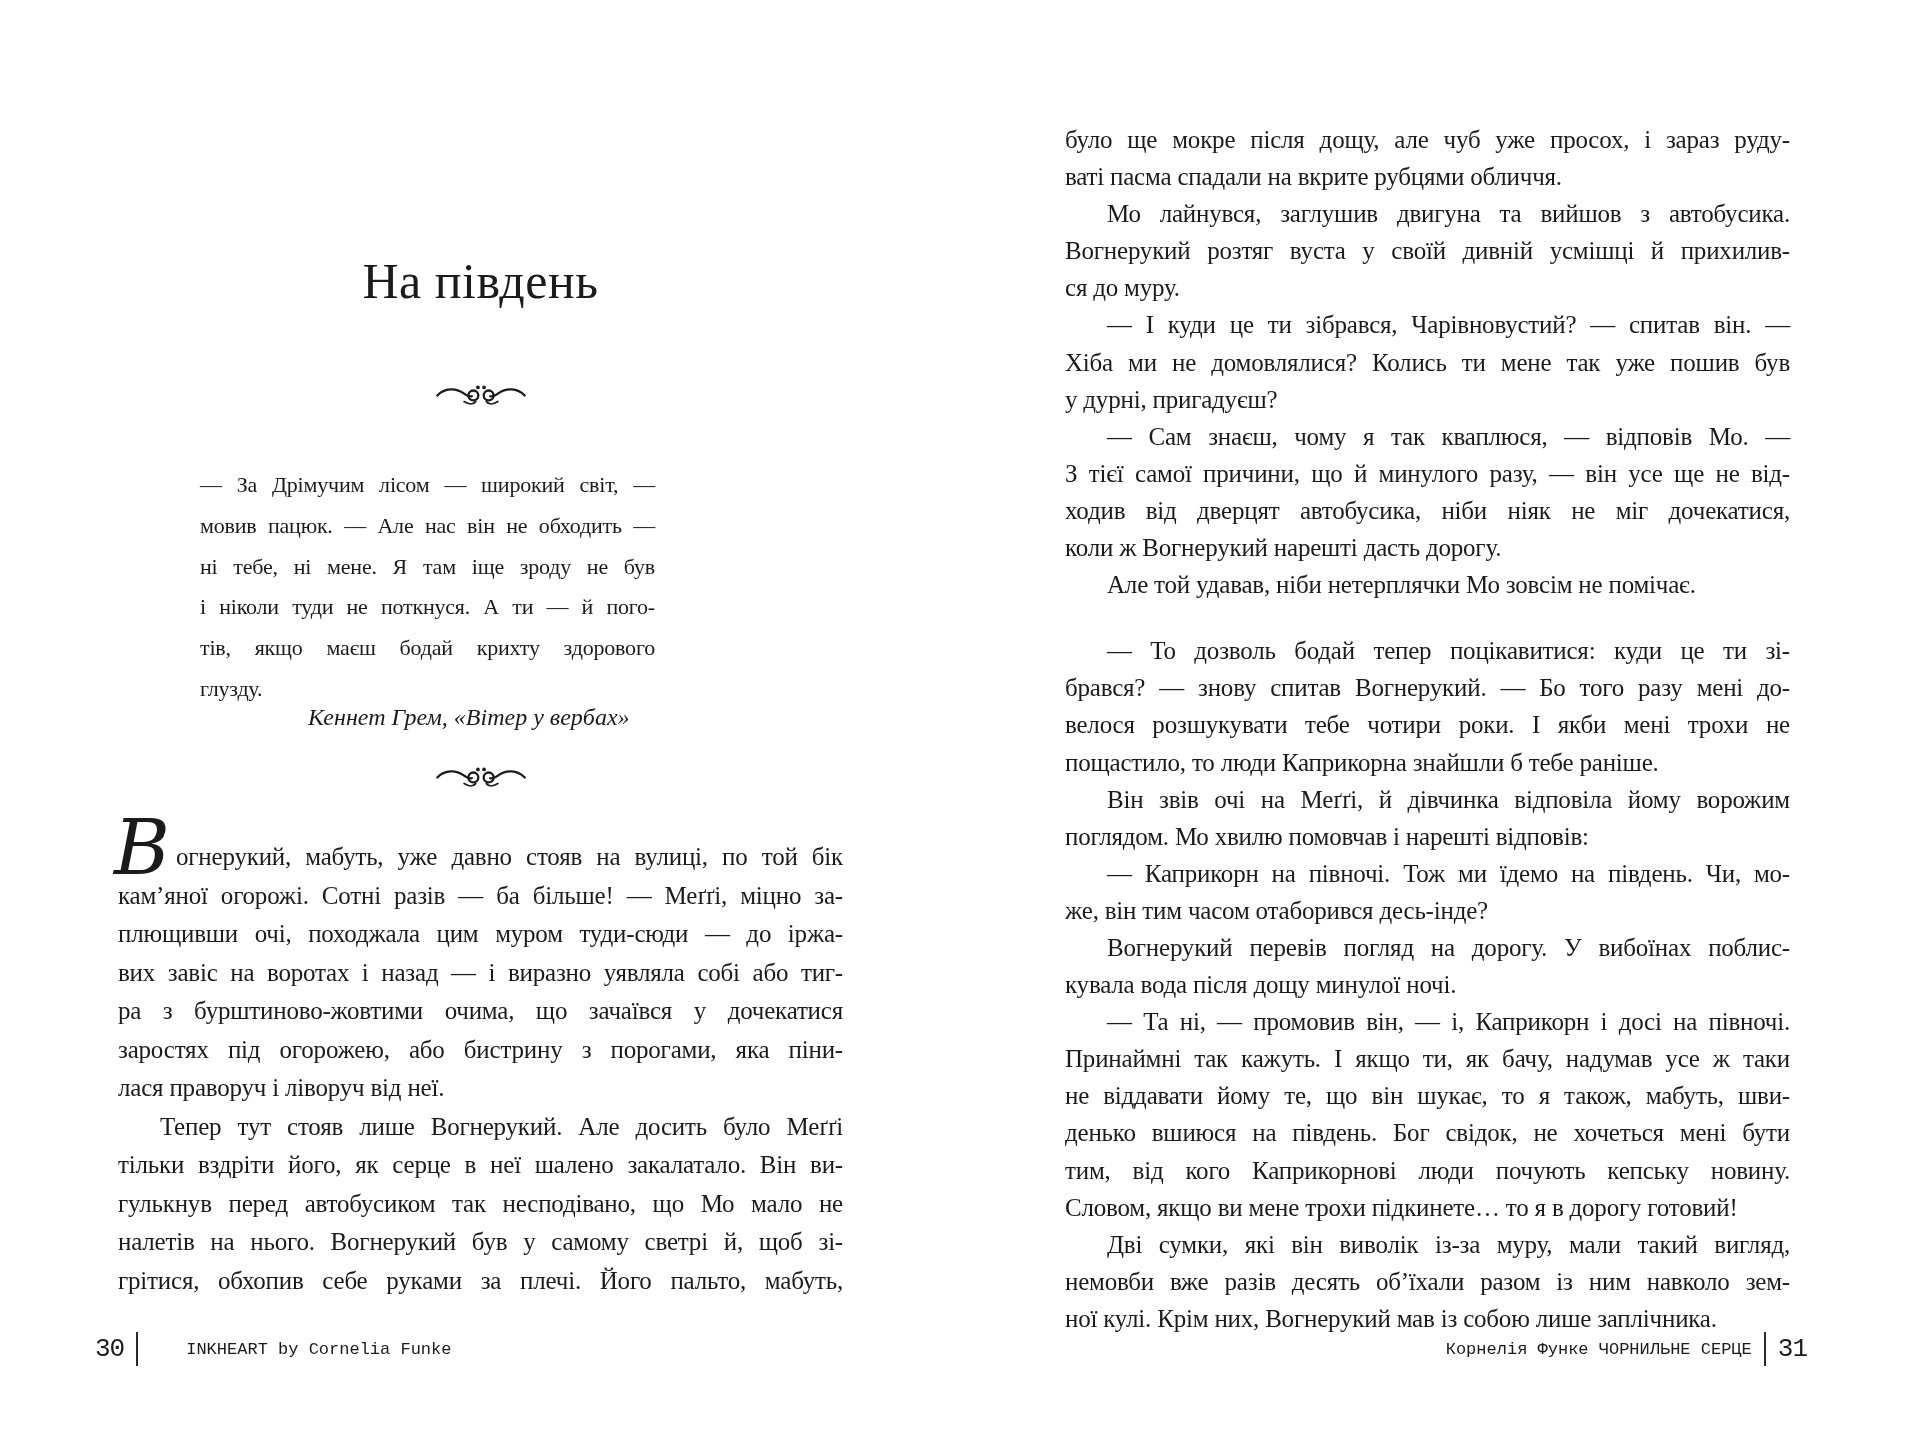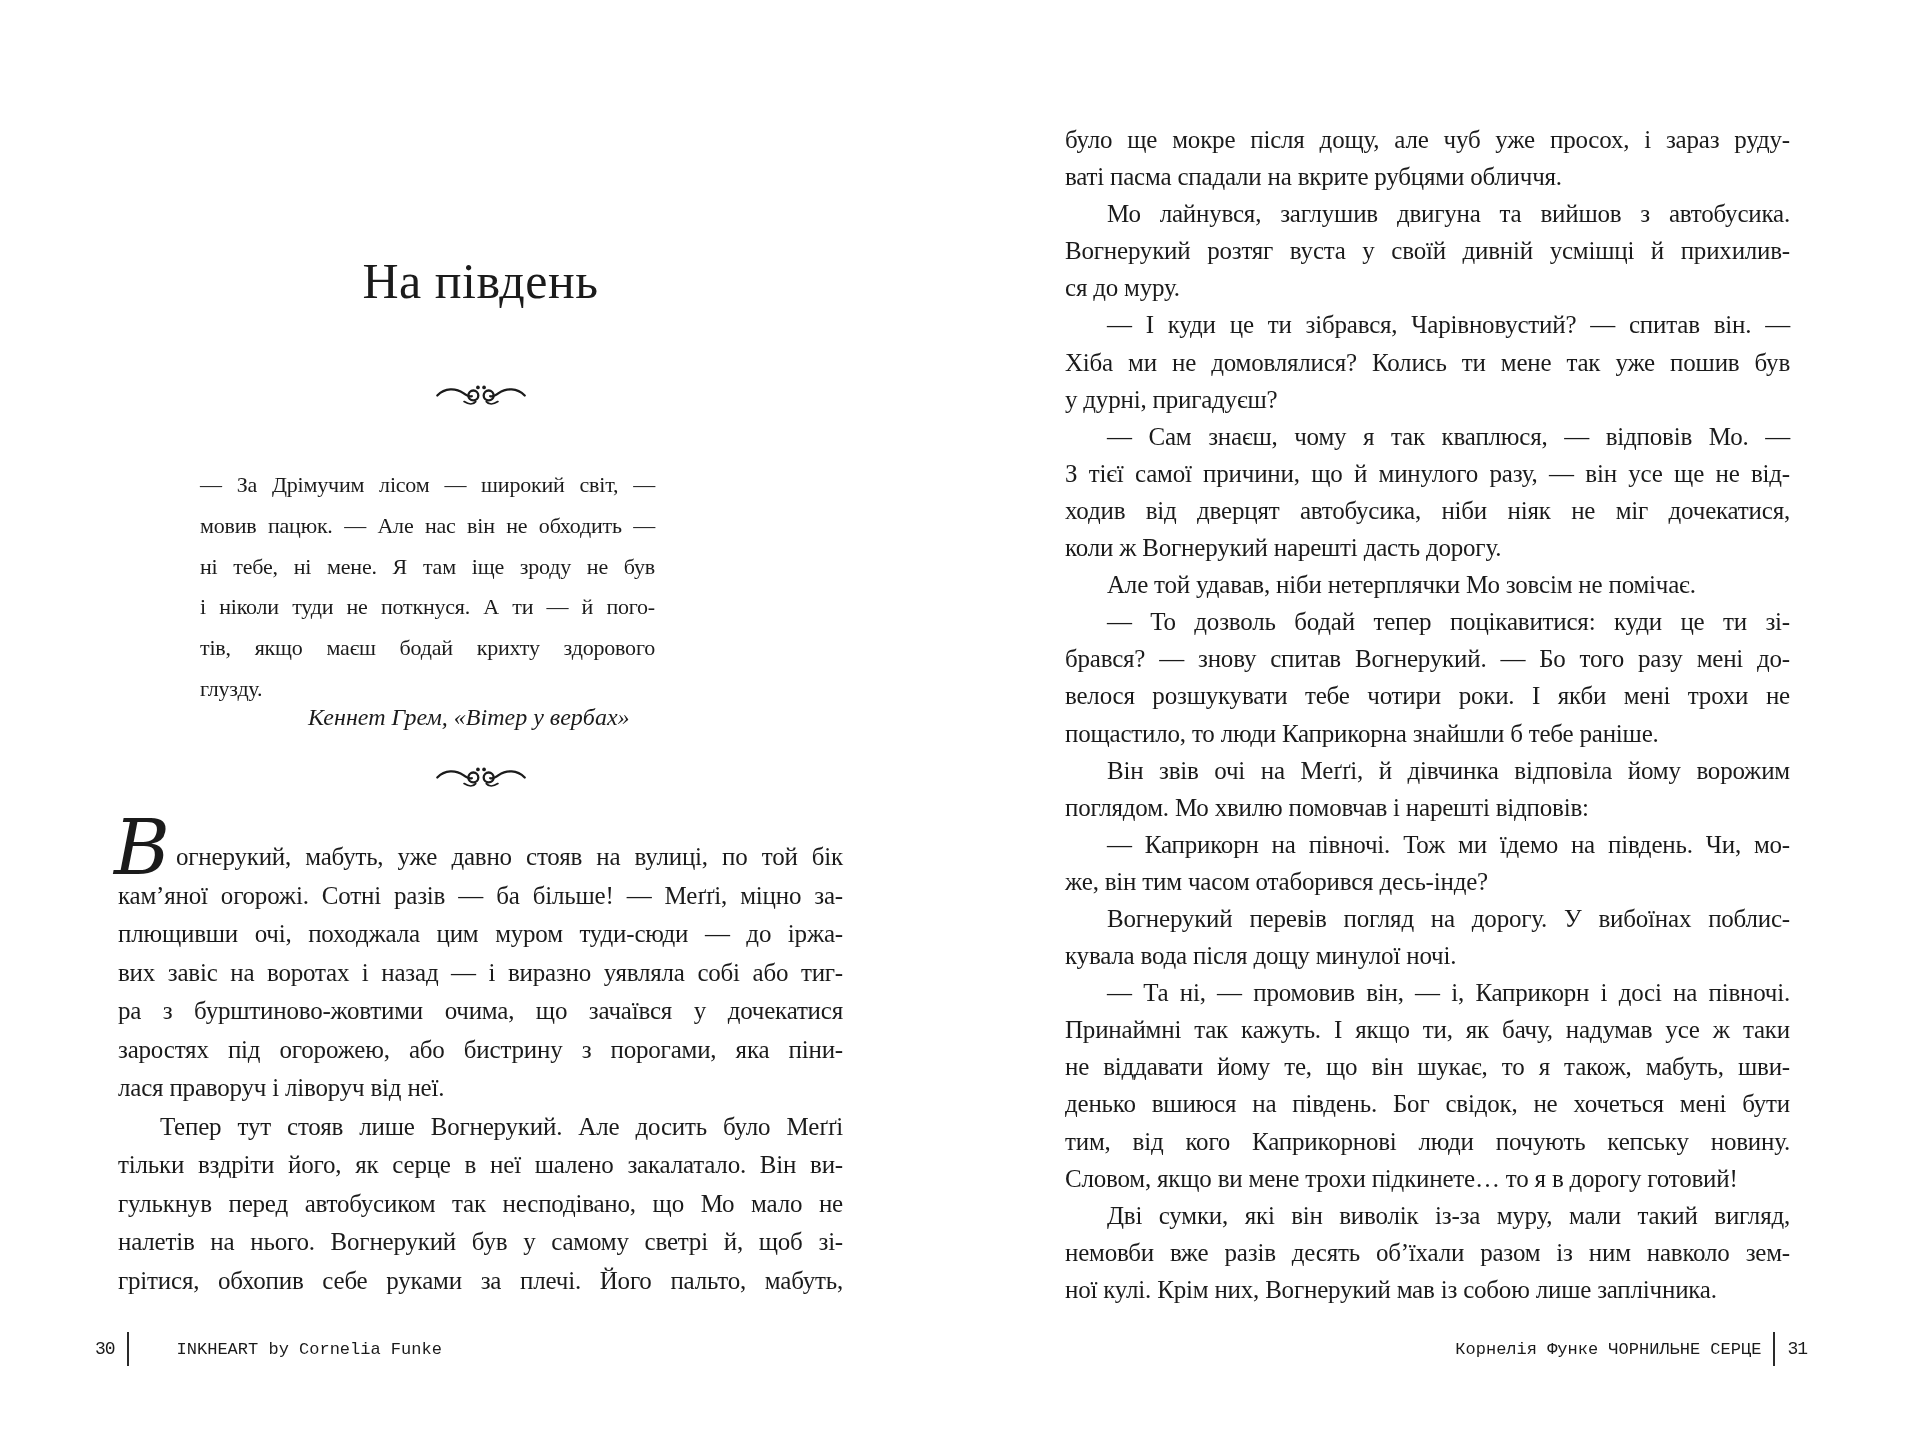--- a/index.html
+++ b/index.html
@@ -41,21 +41,21 @@
   .body-col.right-body .bline{height:37.1px;line-height:37.1px;}
   .bline{white-space:normal;}
   .bline.just{text-align:justify;text-align-last:justify;text-justify:inter-word;}
   .page-footer{
     position:absolute;top:1332px;
     display:flex;align-items:center;gap:12px;
   }
   .page-footer.fl{left:95px;}
   .page-footer.fr{right:113px;}
   .folio{
-    font-size:18px;
+    font-size:26px;
     font-family:"Liberation Mono","DejaVu Sans Mono",monospace;
     letter-spacing:-1px;
   }
   .footer-rule{
     width:0;height:34px;border-left:2px solid #2a2a2a;display:inline-block;
   }
   .running-title{
     font-size:17px;
     font-family:"Liberation Mono","DejaVu Sans Mono",monospace;
     white-space:nowrap;letter-spacing:0;margin-left:36px;
@@ -135,21 +135,21 @@
       <div class="bline just">Вогнерукий розтяг вуста у своїй дивній усмішці й прихилив-</div>
       <div class="bline">ся до муру.</div>
       <div class="bline just" style="padding-left: 42px;">— І куди це ти зібрався, Чарівновустий? — спитав він. —</div>
       <div class="bline just">Хіба ми не домовлялися? Колись ти мене так уже пошив був</div>
       <div class="bline">у дурні, пригадуєш?</div>
       <div class="bline just" style="padding-left: 42px;">— Сам знаєш, чому я так кваплюся, — відповів Мо. —</div>
       <div class="bline just">З тієї самої причини, що й минулого разу, — він усе ще не від-</div>
       <div class="bline just">ходив від дверцят автобусика, ніби ніяк не міг дочекатися,</div>
       <div class="bline">коли ж Вогнерукий нарешті дасть дорогу.</div>
       <div class="bline" style="padding-left: 42px;">Але той удавав, ніби нетерплячки Мо зовсім не помічає.</div>
-      <div class="bline just" style="padding-left: 42px;">— То дозволь бодай тепер поцікавитися: куди це ти зі-</div>
+      <div class="bline just" style="padding-left: 42px; margin-top: 29px;">— То дозволь бодай тепер поцікавитися: куди це ти зі-</div>
       <div class="bline just">брався? — знову спитав Вогнерукий. — Бо того разу мені до-</div>
       <div class="bline just">велося розшукувати тебе чотири роки. І якби мені трохи не</div>
       <div class="bline">пощастило, то люди Каприкорна знайшли б тебе раніше.</div>
       <div class="bline just" style="padding-left: 42px;">Він звів очі на Меґґі, й дівчинка відповіла йому ворожим</div>
       <div class="bline">поглядом. Мо хвилю помовчав і нарешті відповів:</div>
       <div class="bline just" style="padding-left: 42px;">— Каприкорн на півночі. Тож ми їдемо на південь. Чи, мо-</div>
       <div class="bline">же, він тим часом отаборився десь-інде?</div>
       <div class="bline just" style="padding-left: 42px;">Вогнерукий перевів погляд на дорогу. У вибоїнах поблис-</div>
       <div class="bline">кувала вода після дощу минулої ночі.</div>
       <div class="bline just" style="padding-left: 42px;">— Та ні, — промовив він, — і, Каприкорн і досі на півночі.</div>

